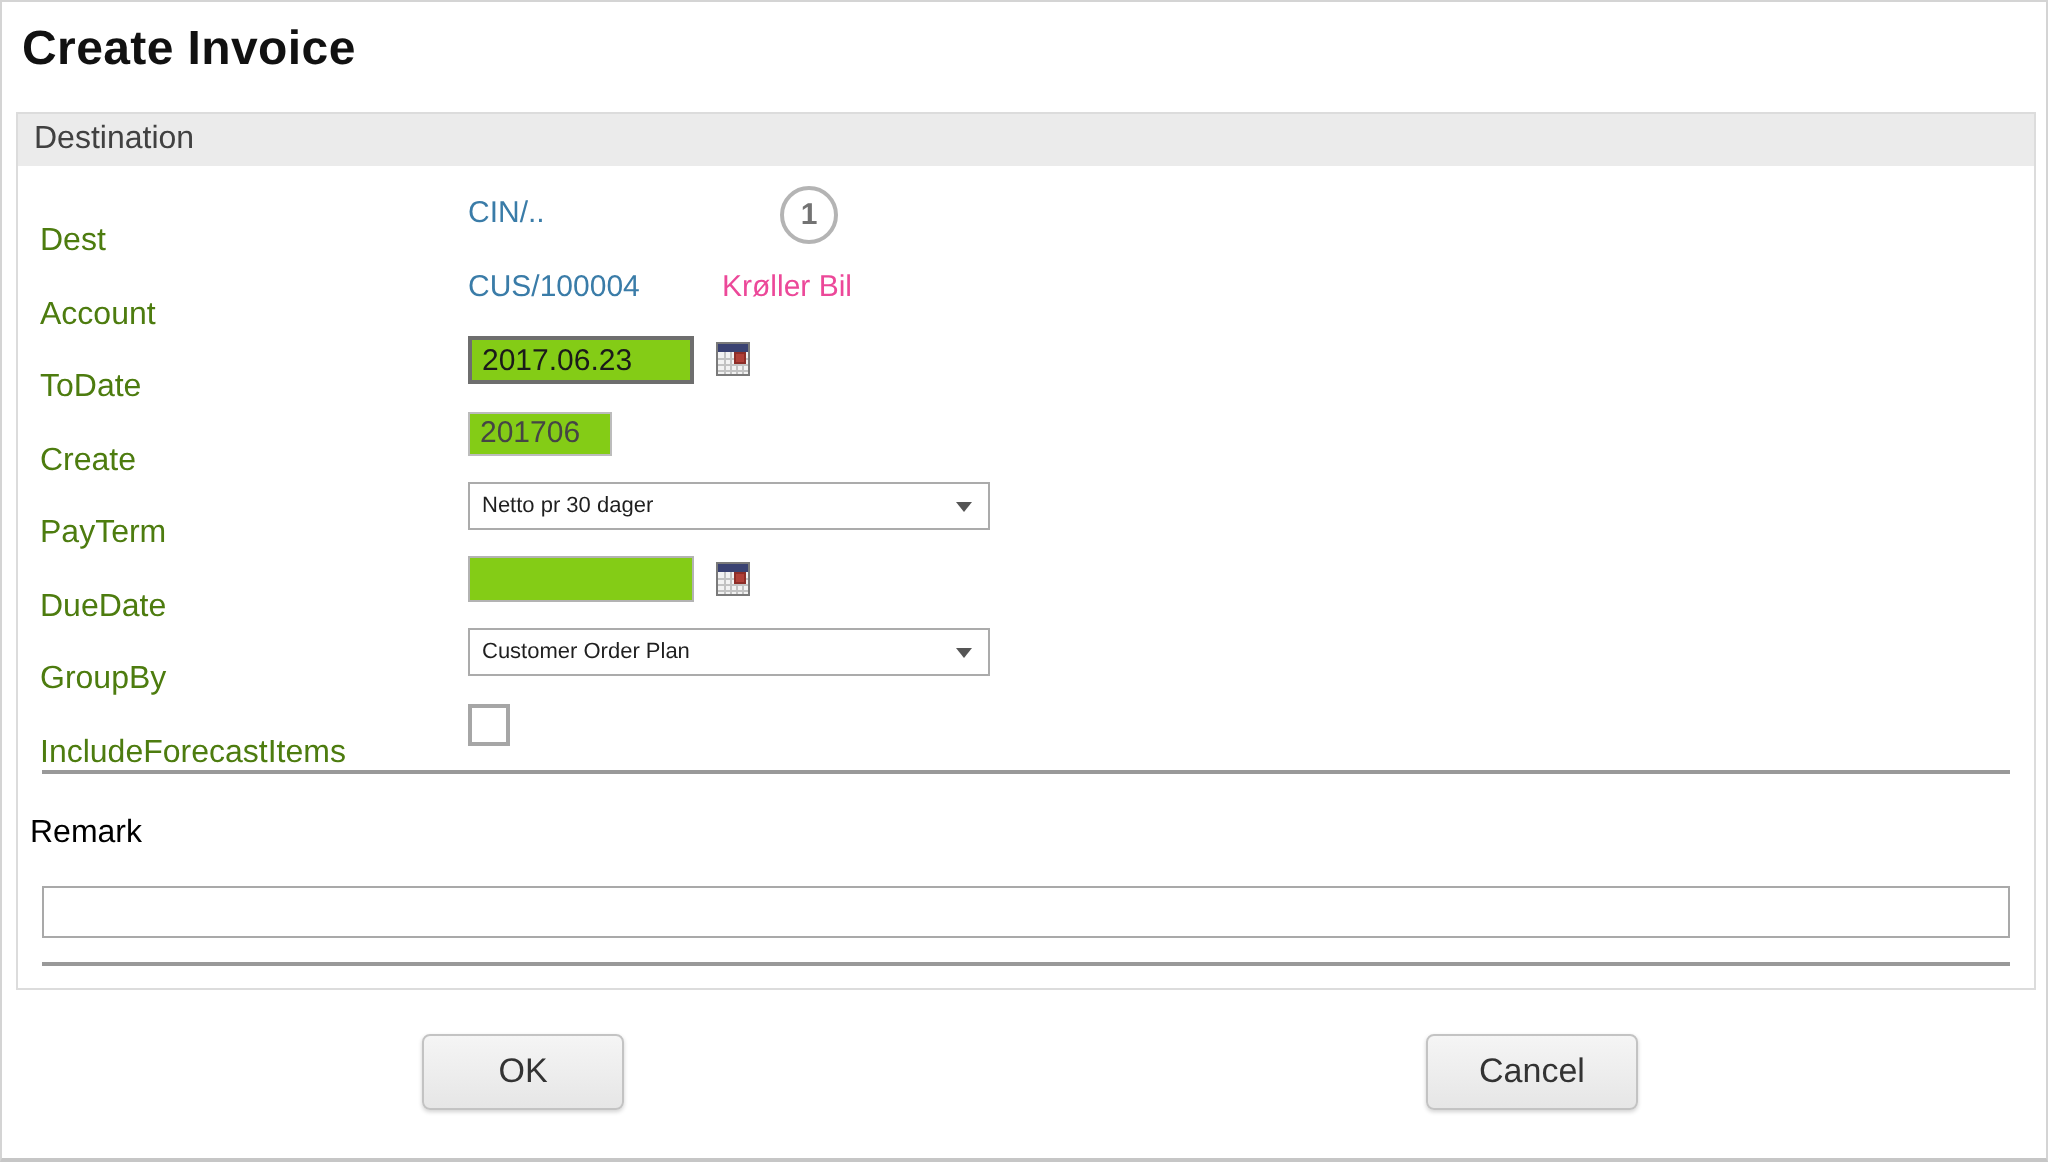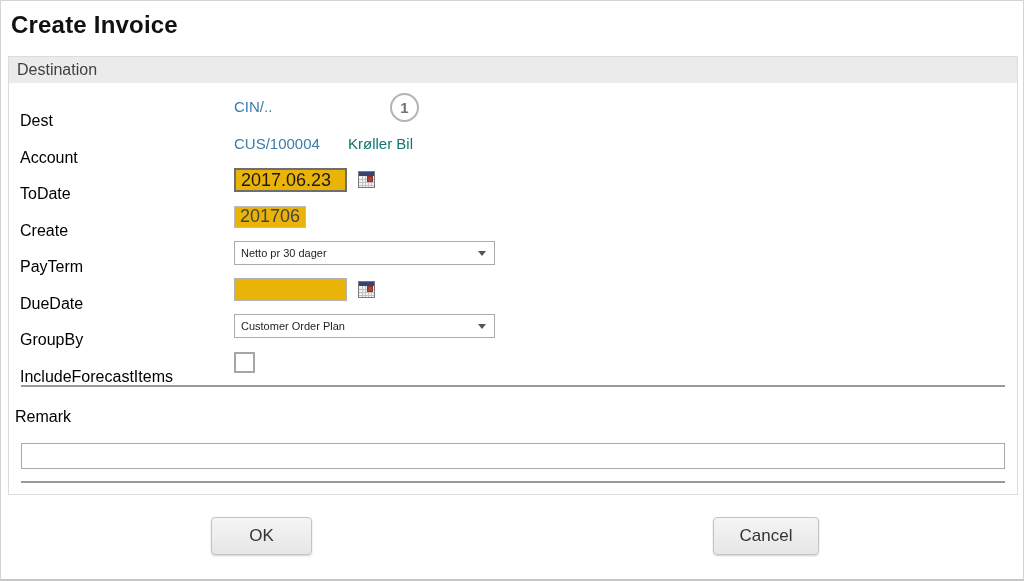--- a/index.html
+++ b/index.html
@@ -34,40 +34,40 @@
     color: #414141; font-size: 16px;
     padding-left: 8px;
   }
 
   .form { padding: 6px 12px 0 11px; }
 
   .row { display: flex; align-items: center; height: 36.5px; }
 
   .field-label {
     width: 214px; flex: 0 0 214px;
-    color: #000000; font-size: 16px; margin-top: 28px;
+    color: #4d7c0f; font-size: 16px; margin-top: 28px;
   }
 
   .link { color: #3a7ca8; font-size: 15px; text-decoration: none; cursor: pointer; }
   .link-cell { display: inline-block; width: 156px; }
   .link-cell-sm { display: inline-block; width: 114px; }
-  .plain-text { color: #0f766e; font-size: 15px; }
+  .plain-text { color: #ec4899; font-size: 15px; margin-left: 13px; }
 
   .badge-circle {
     width: 29px; height: 29px; border-radius: 50%;
     border: 2px solid #b4b4b4;
     color: #737373; font-size: 15px; font-weight: bold;
     display: flex; align-items: center; justify-content: center;
     background: #ffffff;
   }
 
   .text-input {
     font-family: "Liberation Sans", sans-serif;
-    font-size: 18px; color: #1a1a1a;
-    background: #eab308;
+    font-size: 15px; color: #1a1a1a;
+    background: #84cc16;
     border: 1px solid #b3b3b3;
     height: 23px; padding: 0 5px;
     outline: none;
   }
   .date-input { width: 113px; }
   .date-input.focused { border: 2px solid #6e6e6e; height: 24px; }
   .period-input { width: 72px; height: 22px; color: #454545; border-color: #bcbcbc; }
 
   .cal-btn {
     margin-left: 11px; padding: 0; border: none; background: transparent;

